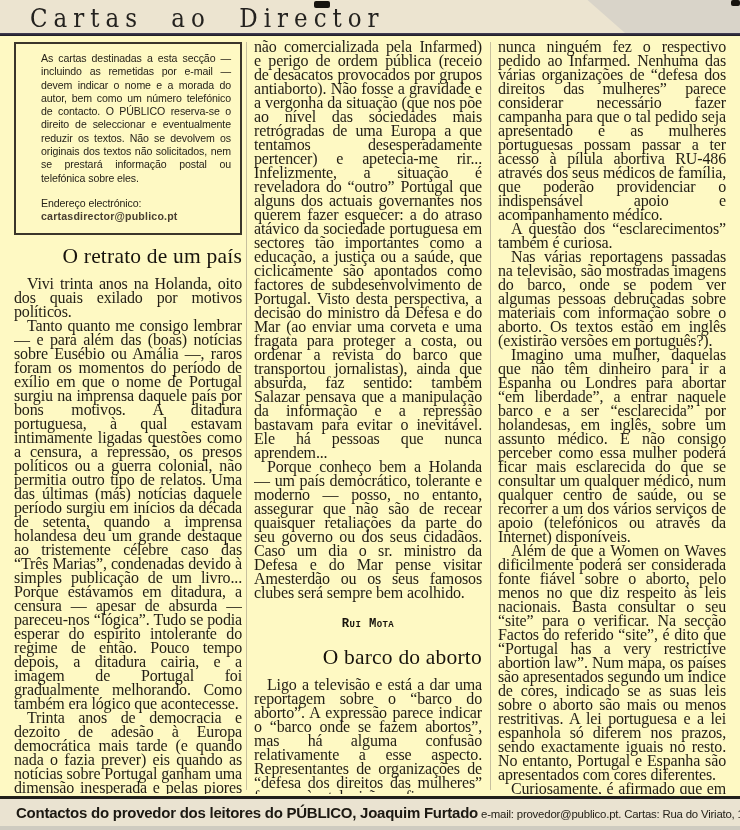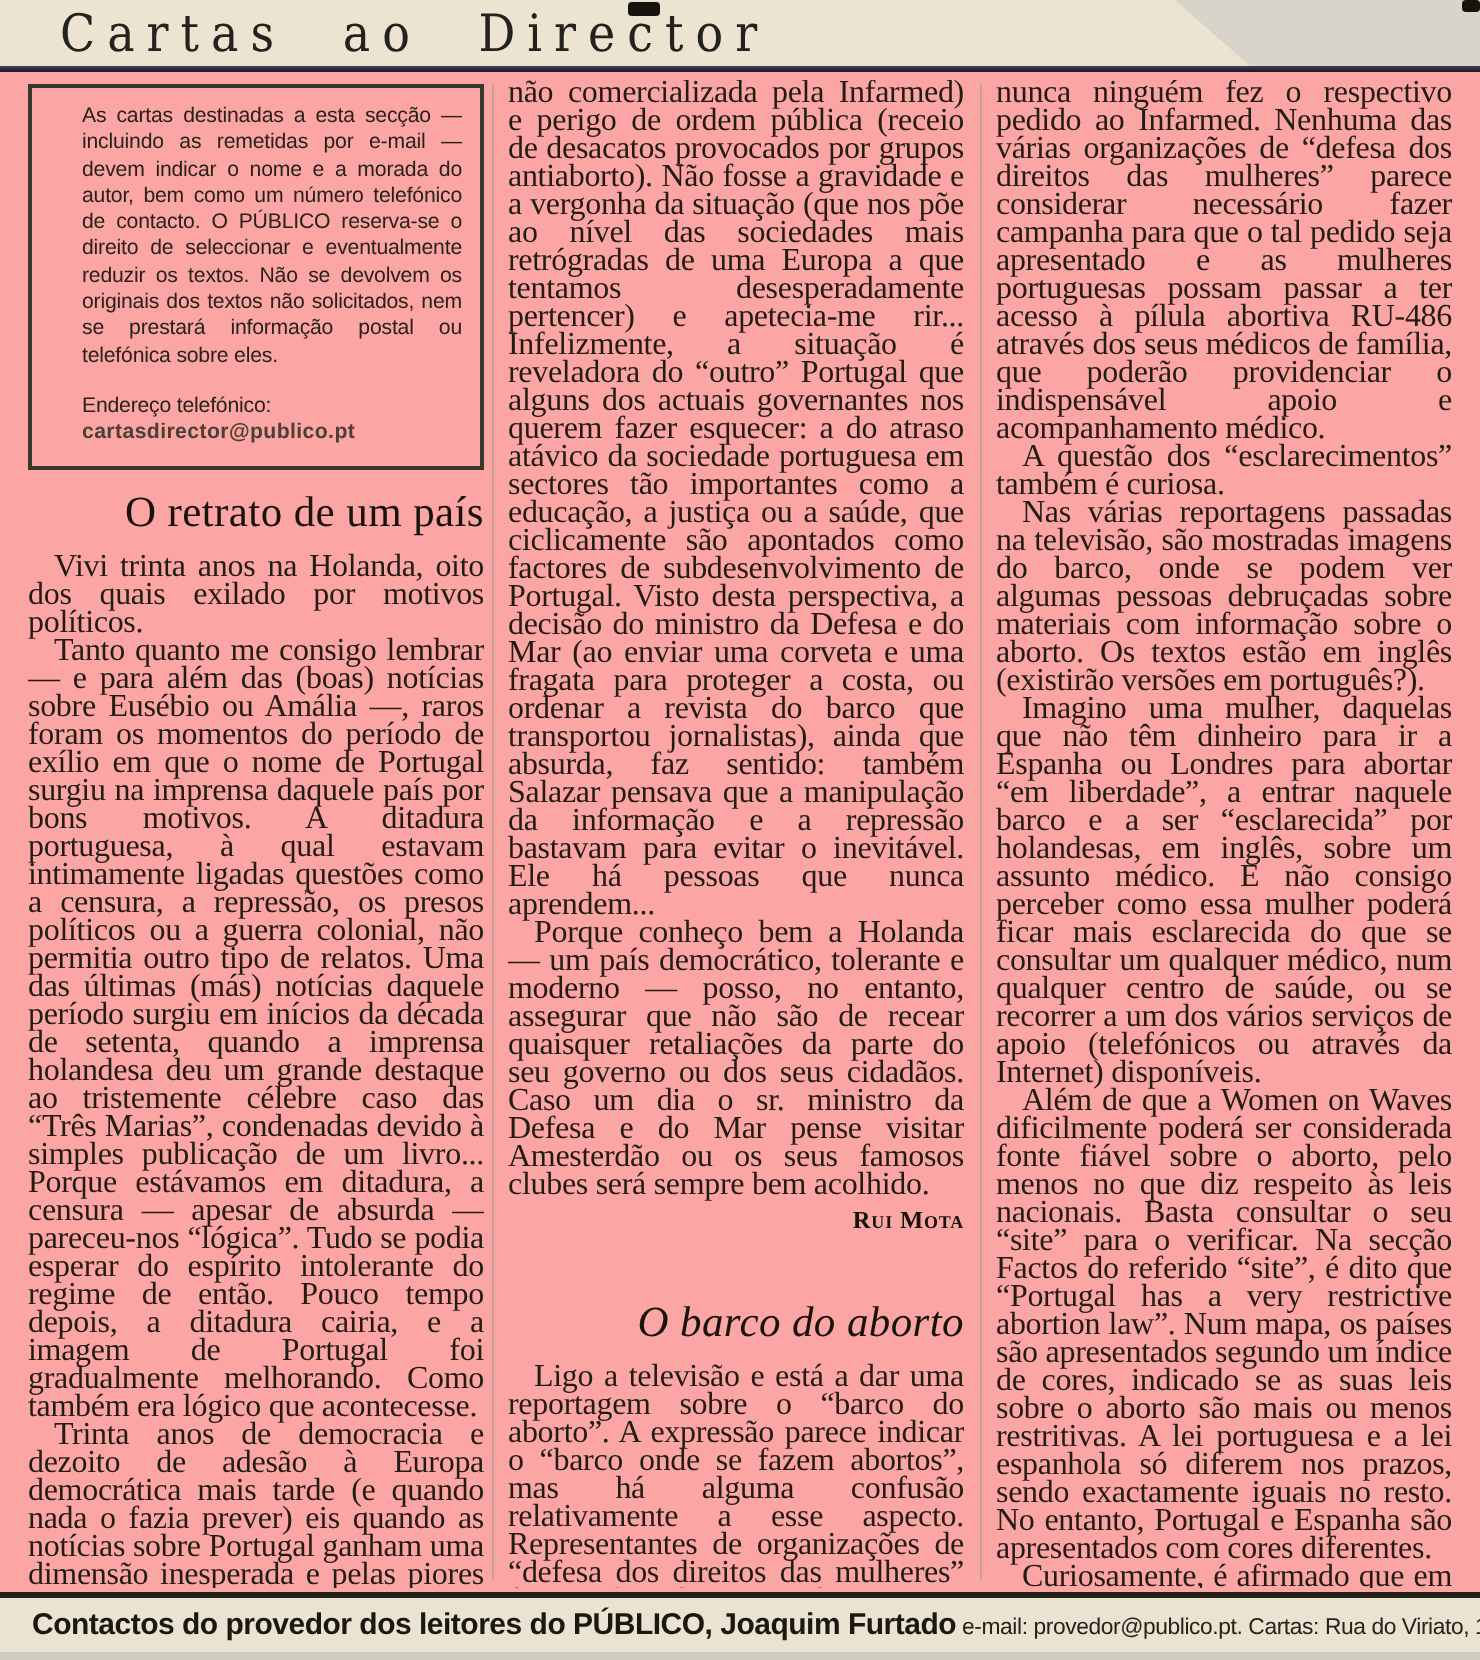--- a/index.html
+++ b/index.html
@@ -1,21 +1,21 @@
 <!DOCTYPE html>
 <html lang="pt"><head>
 <meta charset="utf-8">
 <style>
   html,body{margin:0;padding:0;}
   body{
     width:740px;height:830px;position:relative;overflow:hidden;
     background:#d7d2c6;
     font-family:"Liberation Serif", serif;
   }
-  .paper{position:absolute;left:0;top:0;width:740px;height:830px;background:#fca5a5;}
+  .paper{position:absolute;left:0;top:0;width:740px;height:830px;background:#fef9c3;}
   
   .mast-bg{position:absolute;left:0;top:0;width:740px;height:33px;background:#d9d4c9;}
   .mast-strip{position:absolute;left:0;top:0;width:625px;height:33px;background:#ece4d0;
     clip-path:polygon(0 0,94% 0,100% 100%,0 100%);}
   .mast-title{position:absolute;left:30px;top:3px;
     font-family:"DejaVu Serif", serif;font-size:23px;font-weight:normal;color:#24221f;
     letter-spacing:6px;word-spacing:15px;transform:scaleY(1.12);transform-origin:top left;white-space:nowrap;}
   .mast-rule{position:absolute;left:0;top:33px;width:740px;height:3px;
     background:linear-gradient(to bottom,#454158,#1a1820);}
   .speck{position:absolute;background:#17140f;border-radius:2px;}
@@ -28,29 +28,29 @@
   .col{position:absolute;top:40px;height:754px;width:228px;overflow:hidden;
     text-align:justify;color:#211d15;}
   .col1{left:14px;} .col2{left:254px;} .col3{left:498px;}
 
   p.body{margin:0;font-size:16px;line-height:14px;letter-spacing:-0.15px;
     text-indent:13px;hyphens:auto;}
   p.body.cont{text-indent:0;}
 
   h2.letter-title{font-family:"Liberation Serif", serif;font-weight:normal;
     font-size:21.5px;color:#17130d;margin:9px 0 8px 0;letter-spacing:.2px;text-align:right;}
-  .col2 h2.letter-title{margin-top:32px;font-style:italic;}
+  .col2 h2.letter-title{margin-top:14px;}
 
   .intro-box{border:2px solid #3b362b;padding:8px 9px 9px 25px;margin:2px 0 6px 0;
     font-family:"Liberation Sans", sans-serif;font-size:10.6px;line-height:13.3px;
     letter-spacing:-0.1px;color:#27231a;text-align:justify;}
   .intro-email-label{margin-top:12px;text-align:left;}
   .intro-email{font-weight:bold;color:#4a4033;letter-spacing:.2px;text-align:left;}
 
-  .sig{text-align:right;margin-top:3px;}
+  .sig{text-align:center;margin-top:17px;font-family:Liberation Mono, monospace;}
   .sig-name{font-weight:bold;font-variant:small-caps;font-size:12.3px;line-height:14px;
     letter-spacing:.4px;color:#17130d;}
   .sig-place{font-variant:small-caps;font-size:10.8px;line-height:13px;color:#27231a;
     margin-bottom:3px;}
 
   .footer{position:absolute;left:0;top:796px;width:740px;height:30px;background:#eae3d1;
     border-top:3px solid #21201b;box-sizing:border-box;
     font-family:"Liberation Sans", sans-serif;white-space:nowrap;
     padding:5px 0 0 16px;}
   .footer-bold{font-weight:bold;font-size:15px;letter-spacing:-0.25px;color:#1b1812;}
@@ -69,21 +69,21 @@
   <div class="mast-rule"></div>
   <div class="speck s1"></div>
   <div class="speck s2"></div>
 
   <div class="divider div1"></div>
   <div class="divider div2"></div>
 
   <div class="col col1">
     <div class="intro-box">
       <div>As cartas destinadas a esta secção — incluindo as remetidas por e-mail — devem indicar o nome e a morada do autor, bem como um número telefónico de contacto. O PÚBLICO reserva-se o direito de seleccionar e eventualmente reduzir os textos. Não se devolvem os originais dos textos não solicitados, nem se prestará informação postal ou telefónica sobre eles.</div>
-      <div class="intro-email-label">Endereço telefónico:</div>
+      <div class="intro-email-label">Endereço electrónico:</div>
       <div class="intro-email">cartasdirector@publico.pt</div>
     </div>
     <h2 class="letter-title">O retrato de um país</h2>
     <p class="body">Vivi trinta anos na Holanda, oito dos quais exilado por motivos políticos.</p>
     <p class="body">Tanto quanto me consigo lembrar — e para além das (boas) notícias sobre Eusébio ou Amália —, raros foram os momentos do período de exílio em que o nome de Portugal surgiu na imprensa daquele país por bons motivos. A ditadura portuguesa, à qual estavam intimamente ligadas questões como a censura, a repressão, os presos políticos ou a guerra colonial, não permitia outro tipo de relatos. Uma das últimas (más) notícias daquele período surgiu em inícios da década de setenta, quando a imprensa holandesa deu um grande destaque ao tristemente célebre caso das “Três Marias”, condenadas devido à simples publicação de um livro... Porque estávamos em ditadura, a censura — apesar de absurda — pareceu-nos “lógica”. Tudo se podia esperar do espírito intolerante do regime de então. Pouco tempo depois, a ditadura cairia, e a imagem de Portugal foi gradualmente melhorando. Como também era lógico que acontecesse.</p>
     <p class="body">Trinta anos de democracia e dezoito de adesão à Europa democrática mais tarde (e quando nada o fazia prever) eis quando as notícias sobre Portugal ganham uma dimensão inesperada e pelas piores razões. O nosso país é “notícia internacional” por impedir a entrada em Portugal de um barco-clínica de um grupo feminista holandês, que, a convite de organizações portuguesas congéneres, veio a Portugal participar numa campanha de informação sobre a interrupção voluntária da gravidez, vulgo aborto. Argumentos invocados pelos zelotas da moral pública: perigo para a saúde (devido à existência de uma pílula abortiva</p>
   </div>
 
   <div class="col col2">
     <p class="body cont">não comercializada pela Infarmed) e perigo de ordem pública (receio de desacatos provocados por grupos antiaborto). Não fosse a gravidade e a vergonha da situação (que nos põe ao nível das sociedades mais retrógradas de uma Europa a que tentamos desesperadamente pertencer) e apetecia-me rir... Infelizmente, a situação é reveladora do “outro” Portugal que alguns dos actuais governantes nos querem fazer esquecer: a do atraso atávico da sociedade portuguesa em sectores tão importantes como a educação, a justiça ou a saúde, que ciclicamente são apontados como factores de subdesenvolvimento de Portugal. Visto desta perspectiva, a decisão do ministro da Defesa e do Mar (ao enviar uma corveta e uma fragata para proteger a costa, ou ordenar a revista do barco que transportou jornalistas), ainda que absurda, faz sentido: também Salazar pensava que a manipulação da informação e a repressão bastavam para evitar o inevitável. Ele há pessoas que nunca aprendem...</p>

